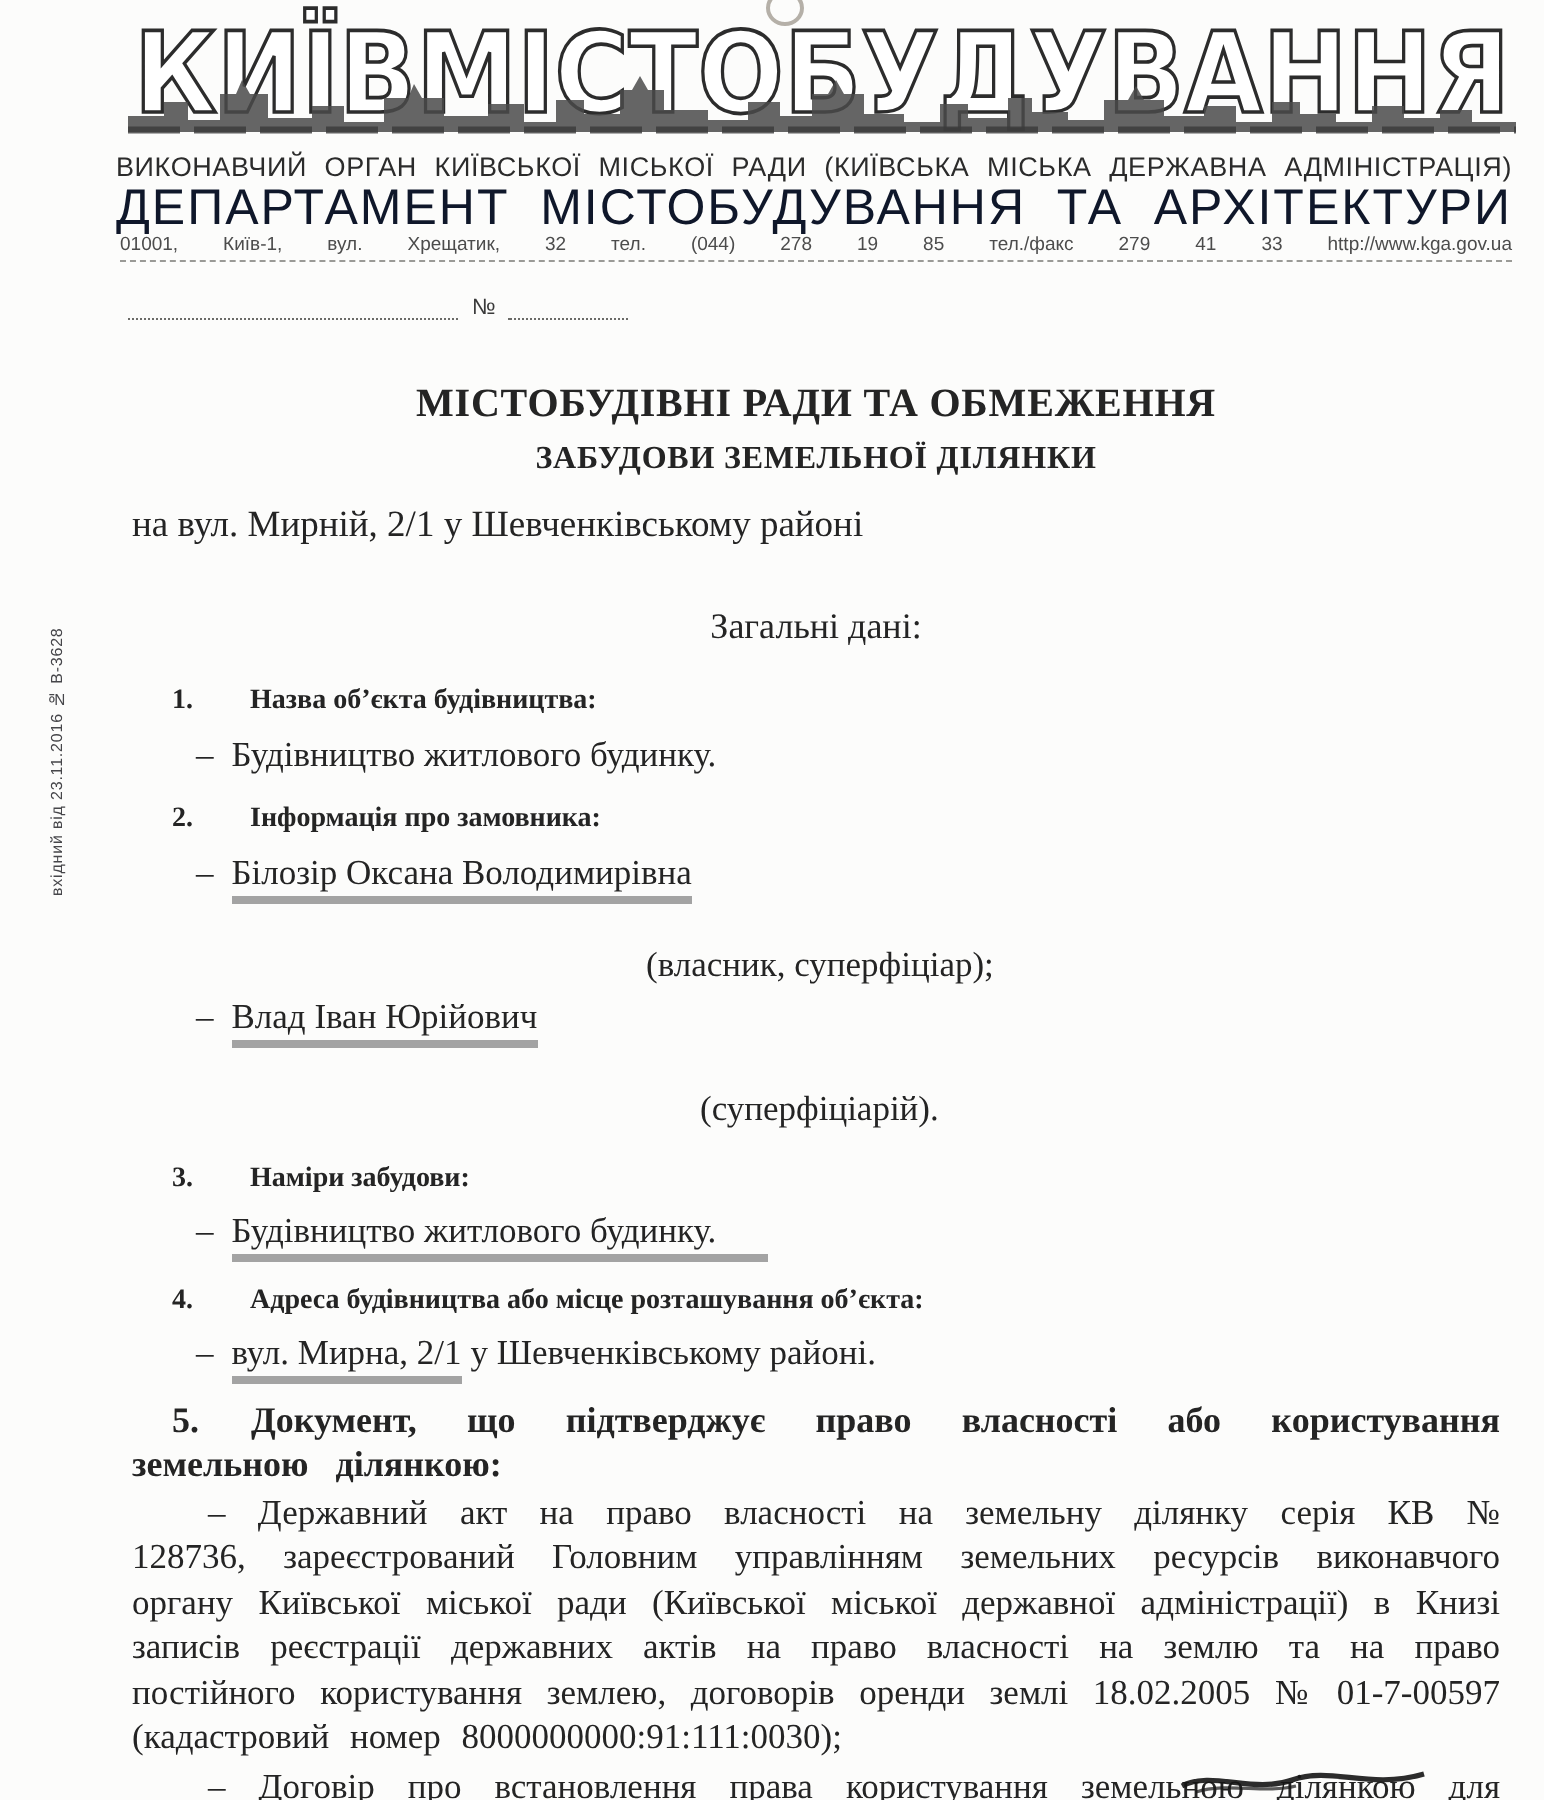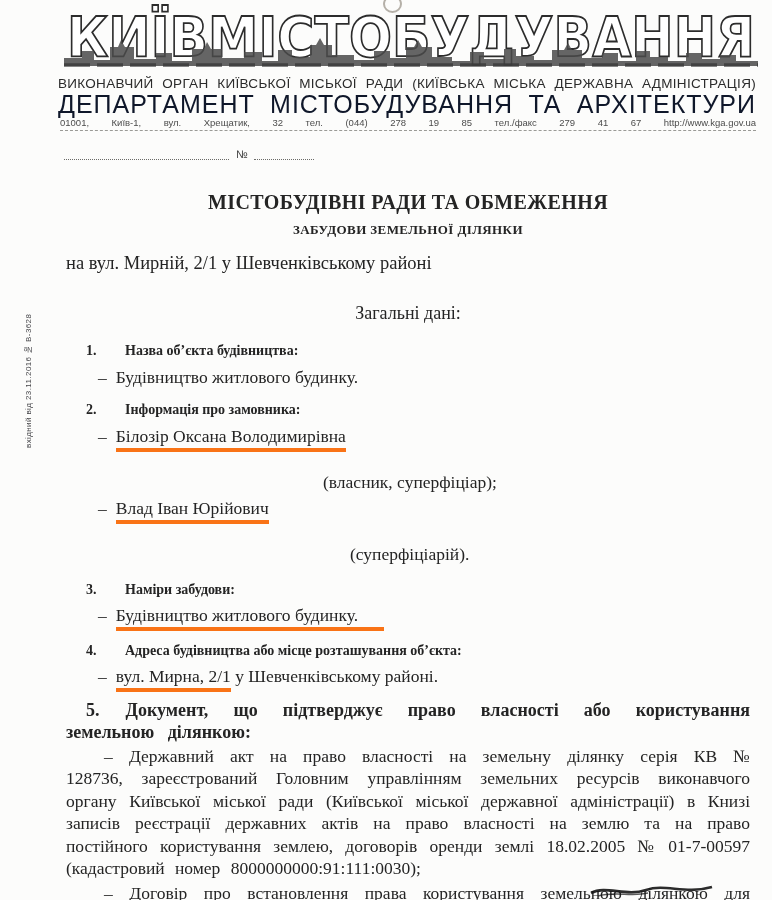--- a/index.html
+++ b/index.html
@@ -36,30 +36,30 @@
   
   .v-stamp{position:absolute;left:24px;top:290px;height:158px;width:14px;
     writing-mode:vertical-rl;transform:rotate(180deg);
     font-family:"Liberation Sans", sans-serif;font-size:8px;letter-spacing:.4px;color:#46464a;
     white-space:nowrap;}
 
   
   .content{position:absolute;left:66px;top:190px;width:684px;
     font-size:17.5px;line-height:22.5px;}
   .t1{ text-align:center;font-weight:bold;font-size:20px;letter-spacing:.4px;line-height:25px;}
-  .t2{ text-align:center;font-weight:bold;font-size:13px;letter-spacing:.4px;line-height:25px;margin-top:2px;}
+  .t2{ text-align:center;font-weight:bold;font-size:16px;letter-spacing:.4px;line-height:25px;margin-top:2px;}
   .subtitle{text-align:left;font-size:18.5px;margin-top:10px;}
   .general{text-align:center;font-weight:normal;font-size:18px;margin-top:27px;}
 
   .item-head{padding-left:20px;font-weight:bold;font-size:14px;}
   .inum{display:inline-block;width:39px;font-weight:bold;}
   .m17{margin-top:16px;} .m12{margin-top:11px;} .m13{margin-top:13px;}
   .entry{padding-left:32px;margin-top:3px;}
   .dash{margin-right:9px;}
-  .ru{border-bottom:4px solid #f97316;padding-bottom:2px;}
+  .ru{border-bottom:4px solid #a3a3a3;padding-bottom:2px;}
   .ru-extend{padding-right:26px;}
   .note{margin-top:24px;padding-left:0;}
   .note1{padding-left:257px;}
   .note2{padding-left:284px;}
 
   .s5-head{margin-top:11px;font-weight:bold;font-size:18px;text-align:justify;
     text-indent:20px;word-spacing:9px;}
   .s5-head .inum5{font-weight:bold;padding-right:26px;}
   .para{margin-top:1px;text-align:justify;text-indent:38px;word-spacing:6px;}
   .para.last{margin-top:2px;text-align-last:justify;word-spacing:8px;}
@@ -76,21 +76,21 @@
   <div class="logo-wrap">
     <svg width="694" height="66" viewBox="0 0 694 66">
       <text x="347" y="53" text-anchor="middle" font-family="DejaVu Sans, sans-serif" font-size="56" font-weight="bold" fill="#ffffff" stroke="#2c2c2c" stroke-width="1.8" textLength="688" lengthAdjust="spacingAndGlyphs">КИЇВМІСТОБУДУВАННЯ</text>
       <path d="M0 63 L0 55 L18 55 L18 48 L30 48 L30 57 L46 57 L46 44 L54 44 L57 37 L61 44 L70 44 L70 56 L92 56 L92 50 L108 50 L108 58 L128 58 L128 46 L140 46 L143 39 L147 46 L158 46 L158 55 L180 55 L180 49 L198 49 L198 58 L214 58 L214 47 L228 47 L228 54 L246 54 L246 42 L252 42 L256 35 L260 42 L268 42 L268 52 L290 52 L290 57 L310 57 L310 48 L326 48 L326 55 L342 55 L342 44 L350 44 L354 37 L358 44 L368 44 L368 54 L388 54 L388 58 L406 58 L406 49 L420 49 L420 56 L440 56 L440 46 L452 46 L452 53 L470 53 L470 57 L488 57 L488 47 L500 47 L504 40 L508 47 L518 47 L518 55 L538 55 L538 50 L554 50 L554 58 L572 58 L572 48 L586 48 L586 54 L604 54 L604 58 L622 58 L622 50 L638 50 L638 56 L656 56 L656 52 L672 52 L672 58 L694 58 L694 63 Z" fill="#4a4a4a" opacity="0.85"></path>
       <line x1="0" y1="62" x2="694" y2="62" stroke="#3a3a3a" stroke-width="3.5" stroke-dasharray="26 7" opacity="0.8"></line>
     </svg>
   </div>
 
   <div class="org-line">ВИКОНАВЧИЙ ОРГАН КИЇВСЬКОЇ МІСЬКОЇ РАДИ (КИЇВСЬКА МІСЬКА ДЕРЖАВНА АДМІНІСТРАЦІЯ)</div>
   <div class="dept-line">ДЕПАРТАМЕНТ МІСТОБУДУВАННЯ ТА АРХІТЕКТУРИ</div>
-  <div class="addr-line">01001, Київ-1, вул. Хрещатик, 32 тел. (044) 278 19 85 тел./факс 279 41 67 http://www.kga.gov.ua</div>
+  <div class="addr-line">01001, Київ-1, вул. Хрещатик, 32 тел. (044) 278 19 85 тел./факс 279 41 33 http://www.kga.gov.ua</div>
   <div class="addr-rule"></div>
 
   <div class="ref-line">
     <span class="ref-blank left"></span><span>№</span><span class="ref-blank right"></span>
   </div>
 
   <div class="v-stamp">вхідний від 23.11.2016 № В-3628</div>
 
   <div class="content">
 

